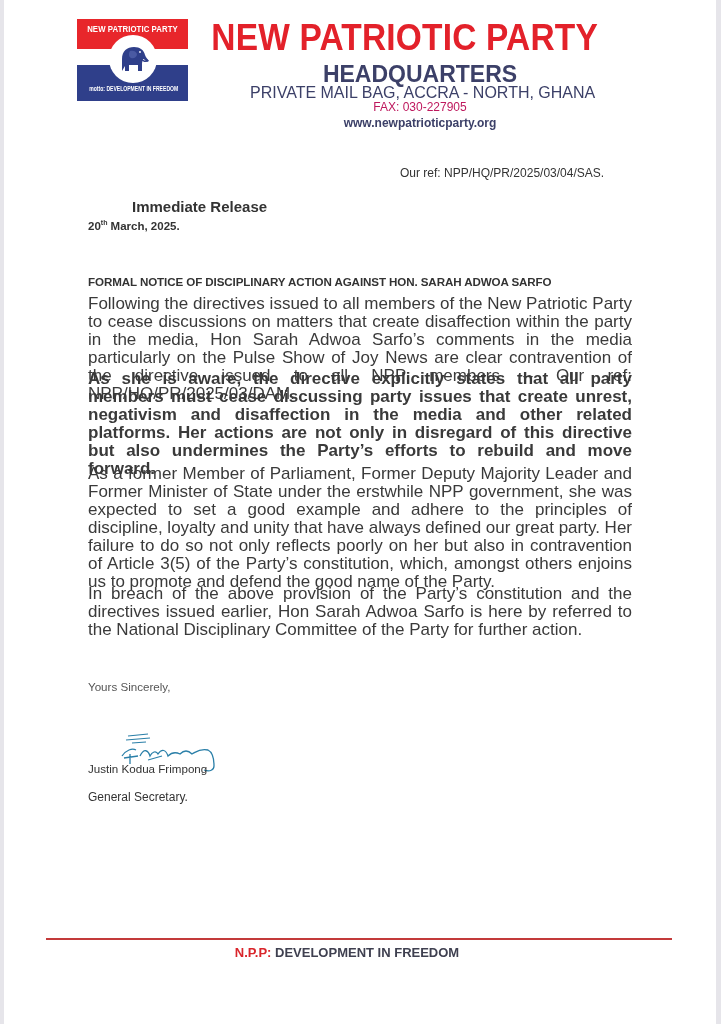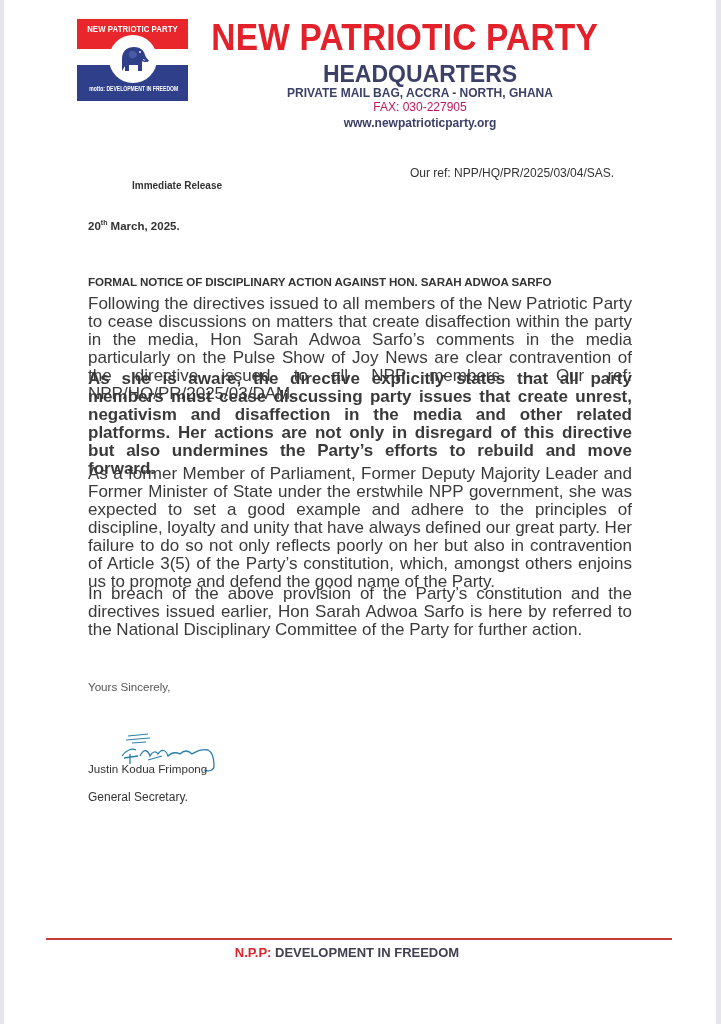--- a/index.html
+++ b/index.html
@@ -33,30 +33,30 @@
 
   
   .org-name {
     position: absolute; left: 200px; top: 18px; width: 440px; text-align: center;
     color: #e3212a; font-weight: bold; font-size: 36px; line-height: 40px; letter-spacing: 0.2px;
     white-space: nowrap; transform: scaleX(0.93); transform-origin: left center;
   }
   .hq { position: absolute; left: 255px; top: 64px; width: 330px; text-align: center;
     color: #3c4068; font-weight: bold; font-size: 23px; line-height: 20px; }
   .addr { position: absolute; left: 250px; top: 86px; width: 340px; text-align: center;
-    color: #3c4068; font-weight: bold; font-size: 12px; line-height: 14px; white-space: nowrap; }
+    color: #3c4068; font-weight: normal; font-size: 16px; line-height: 14px; white-space: nowrap; }
   .fax { position: absolute; left: 255px; top: 100px; width: 330px; text-align: center;
     color: #be185d; font-weight: normal; font-size: 12px; line-height: 14px; }
   .web { position: absolute; left: 255px; top: 116px; width: 330px; text-align: center;
     color: #3c4068; font-weight: bold; font-size: 12px; line-height: 14px; }
 
   
   .doc { font-family: "Liberation Sans", sans-serif; color: #3a3a3a; font-size: 11.6px; }
-  .ref { position: absolute; left: 410px; top: 166px; font-size: 12px; color: #333; white-space: nowrap; }
-  .release { position: absolute; left: 88px; top: 180px; font-weight: bold; font-size: 10px; color: #333; padding-left: 44px; }
+  .ref { position: absolute; left: 400px; top: 166px; font-size: 12px; color: #333; white-space: nowrap; }
+  .release { position: absolute; left: 88px; top: 198px; font-weight: bold; font-size: 15px; color: #333; padding-left: 44px; }
   .date { position: absolute; left: 88px; top: 219px; font-weight: bold; font-size: 11.5px; color: #333; }
   .date sup { font-size: 7px; }
   .subject { position: absolute; left: 88px; top: 275px; font-weight: bold; font-size: 11.6px; color: #333;
     white-space: nowrap; letter-spacing: -0.1px; }
   .para { position: absolute; left: 88px; width: 544px; text-align: justify; line-height: 18px;
     font-size: 17px; color: #3a3a3a; text-align-last: left; }
   .p1 { top: 295px; }
   .p2 { top: 370px; font-weight: bold; }
   .p3 { top: 465px; }
   .p4 { top: 585px; }

